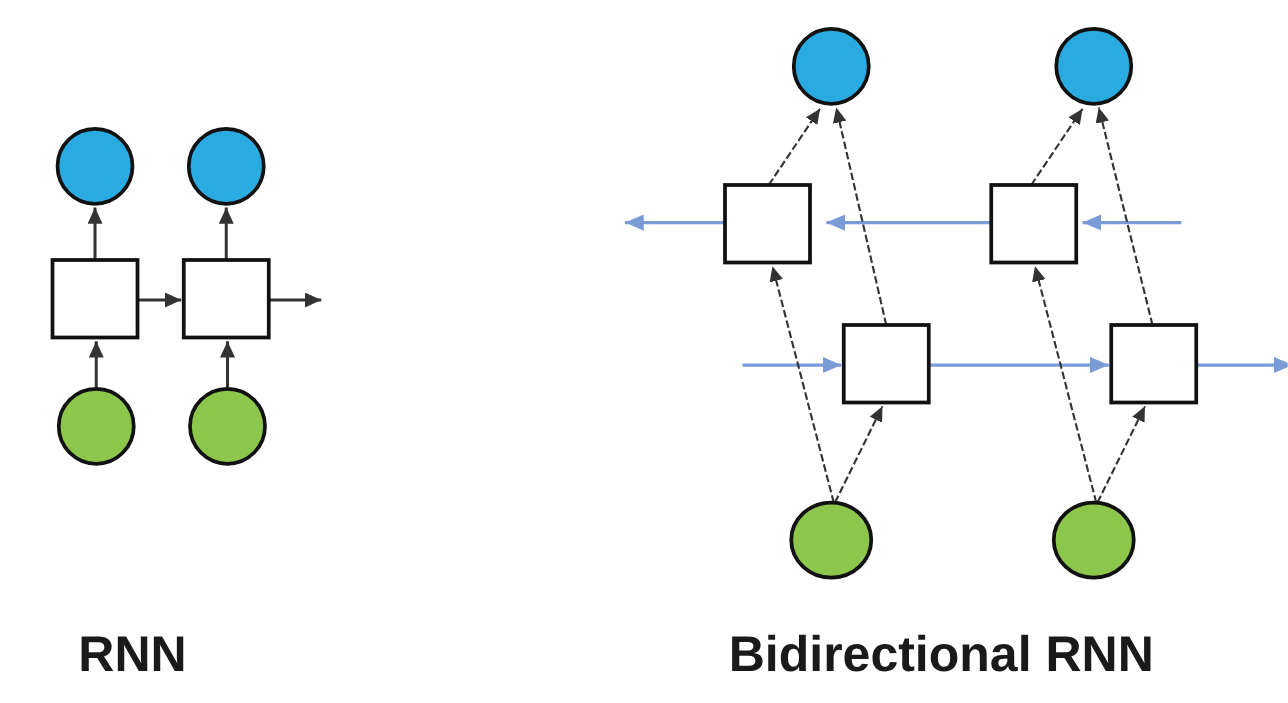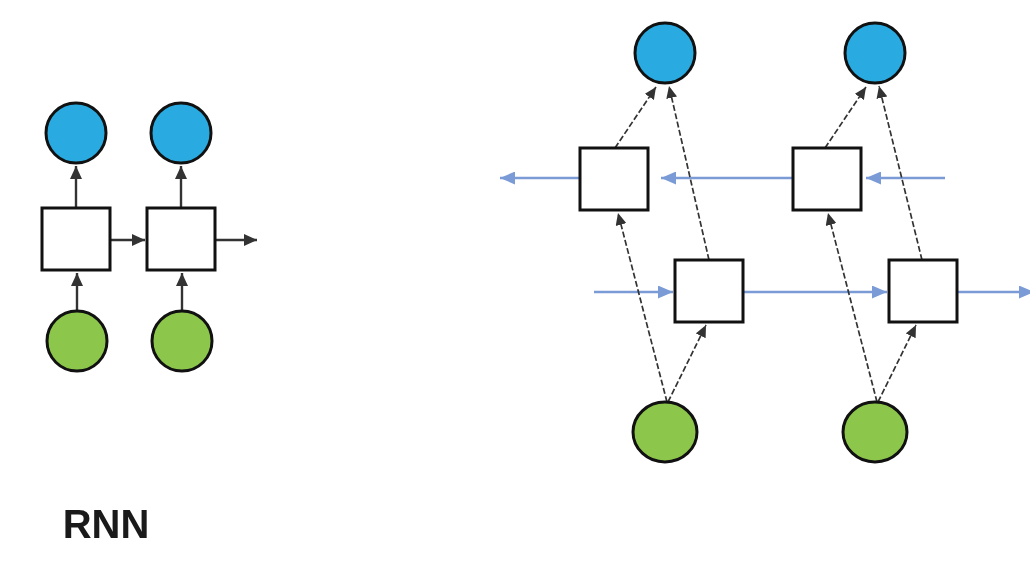--- a/index.html
+++ b/index.html
@@ -126,14 +126,15 @@
 
       <rect class="cell" x="658" y="260" width="68" height="62"></rect>
       <rect class="cell" x="872" y="260" width="68" height="62"></rect>
 
       <ellipse class="in-node" cx="648" cy="432" rx="32" ry="30"></ellipse>
       <ellipse class="in-node" cx="858" cy="432" rx="32" ry="30"></ellipse>
     </g>
   </svg>
 
   <div class="caption" id="rnn-caption">RNN</div>
+  <div class="caption" id="birnn-caption">Bidirectional RNN</div>
 
 </div>
 
 </body></html>

